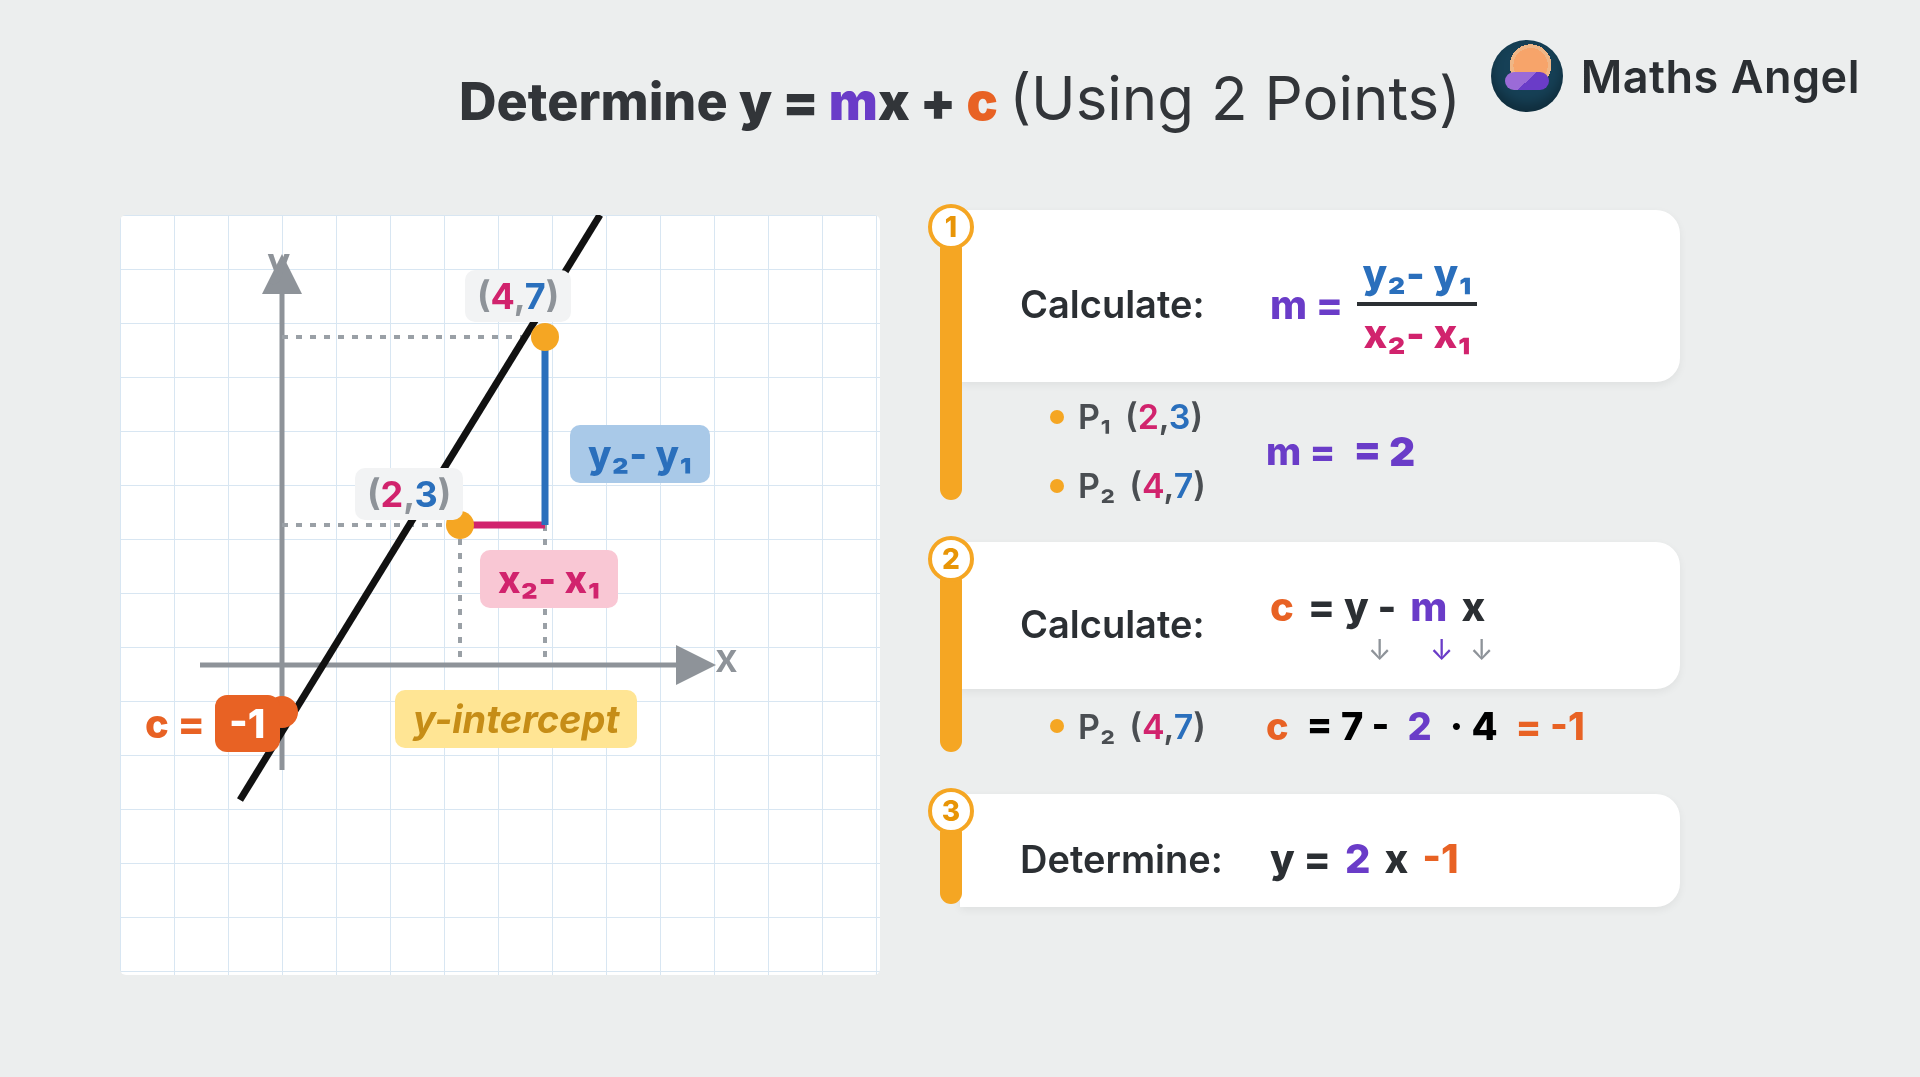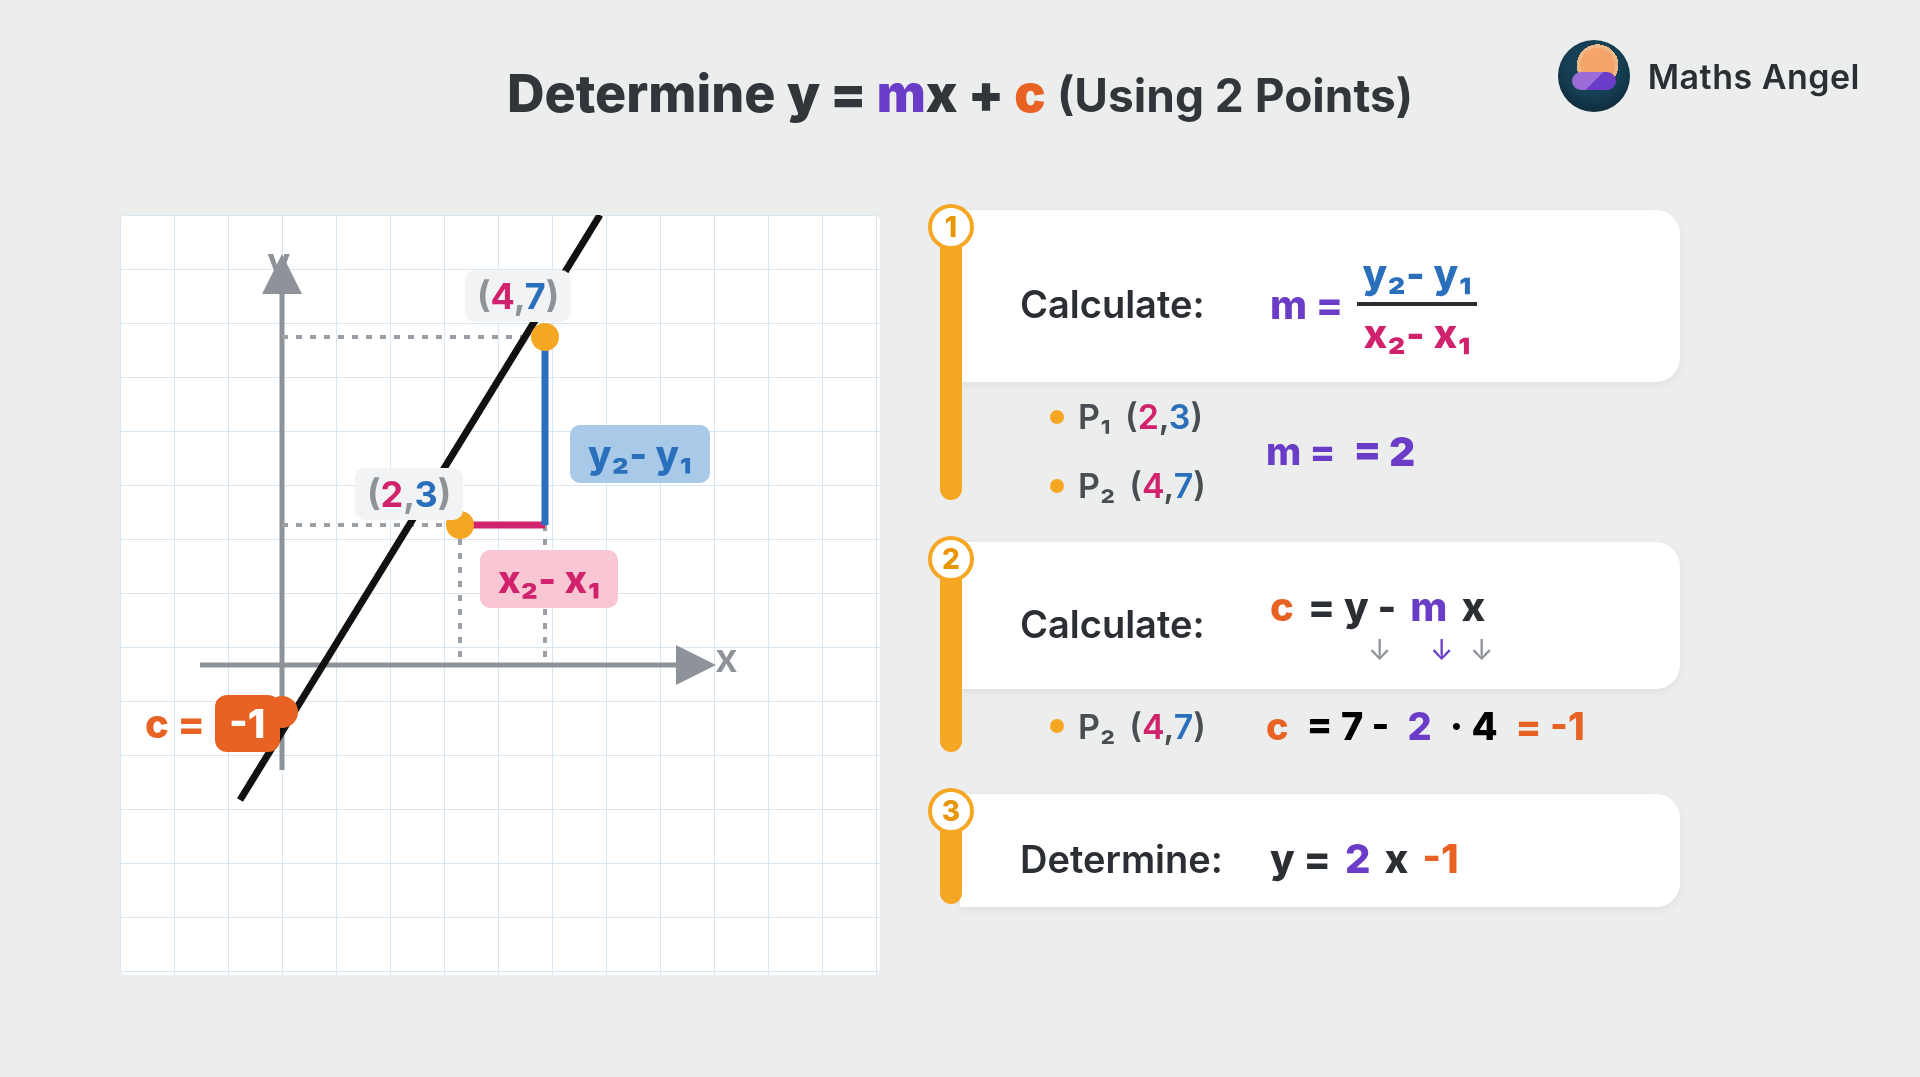--- a/index.html
+++ b/index.html
@@ -44,39 +44,39 @@
     box-shadow: inset 0 -8px 12px rgba(0,0,0,.3);
   }
   .logo-badge::before {
     content:"";
     position:absolute;
     top:32px; left:14px; width:44px; height:18px;
     background: linear-gradient(135deg,#9b6bd7 0 50%, #6a3cc8 50% 100%);
     border-radius: 10px;
   }
   .logo-text {
-    font-size: 34px;
+    font-size: 45px;
     font-weight: 600;
     color: var(--dark);
     letter-spacing: .5px;
   }
   
   .title {
     position: absolute;
     top: 62px;
     left: 0;
     width: 100%;
     text-align: center;
     font-size: 52px;
     font-weight: 800;
     color: #323539;
   }
   .title .m { color: var(--purple); font-weight: 900; }
   .title .c { color: var(--orange); font-weight: 900; }
-  .title .sub { font-weight: 700; font-size: 46px; }
+  .title .sub { font-weight: 400; font-size: 60px; }
   
   .graph {
     position: absolute;
     left: 120px;
     top: 215px;
     width: 760px;
     height: 760px;
     background:
       linear-gradient(#d8e6f2 1px, transparent 1px) 0 0/54px 54px,
       linear-gradient(90deg, #d8e6f2 1px, transparent 1px) 0 0/54px 54px,
@@ -235,20 +235,21 @@
 
   <div class="label p2">
     <span>(</span><span class="x">4</span><span>,</span><span class="y">7</span><span>)</span>
   </div>
   <div class="label p1">
     <span>(</span><span class="x">2</span><span>,</span><span class="y">3</span><span>)</span>
   </div>
 
   <div class="tag dy">y₂- y₁</div>
   <div class="tag dx">x₂- x₁</div>
+  <div class="tag yi">y-intercept</div>
 
   <div class="c-equals">
     <span>c =</span>
     <span class="box">-1</span>
   </div>
 </div>
 
 <div class="steps">
 
   <div class="step" style="height:290px">

